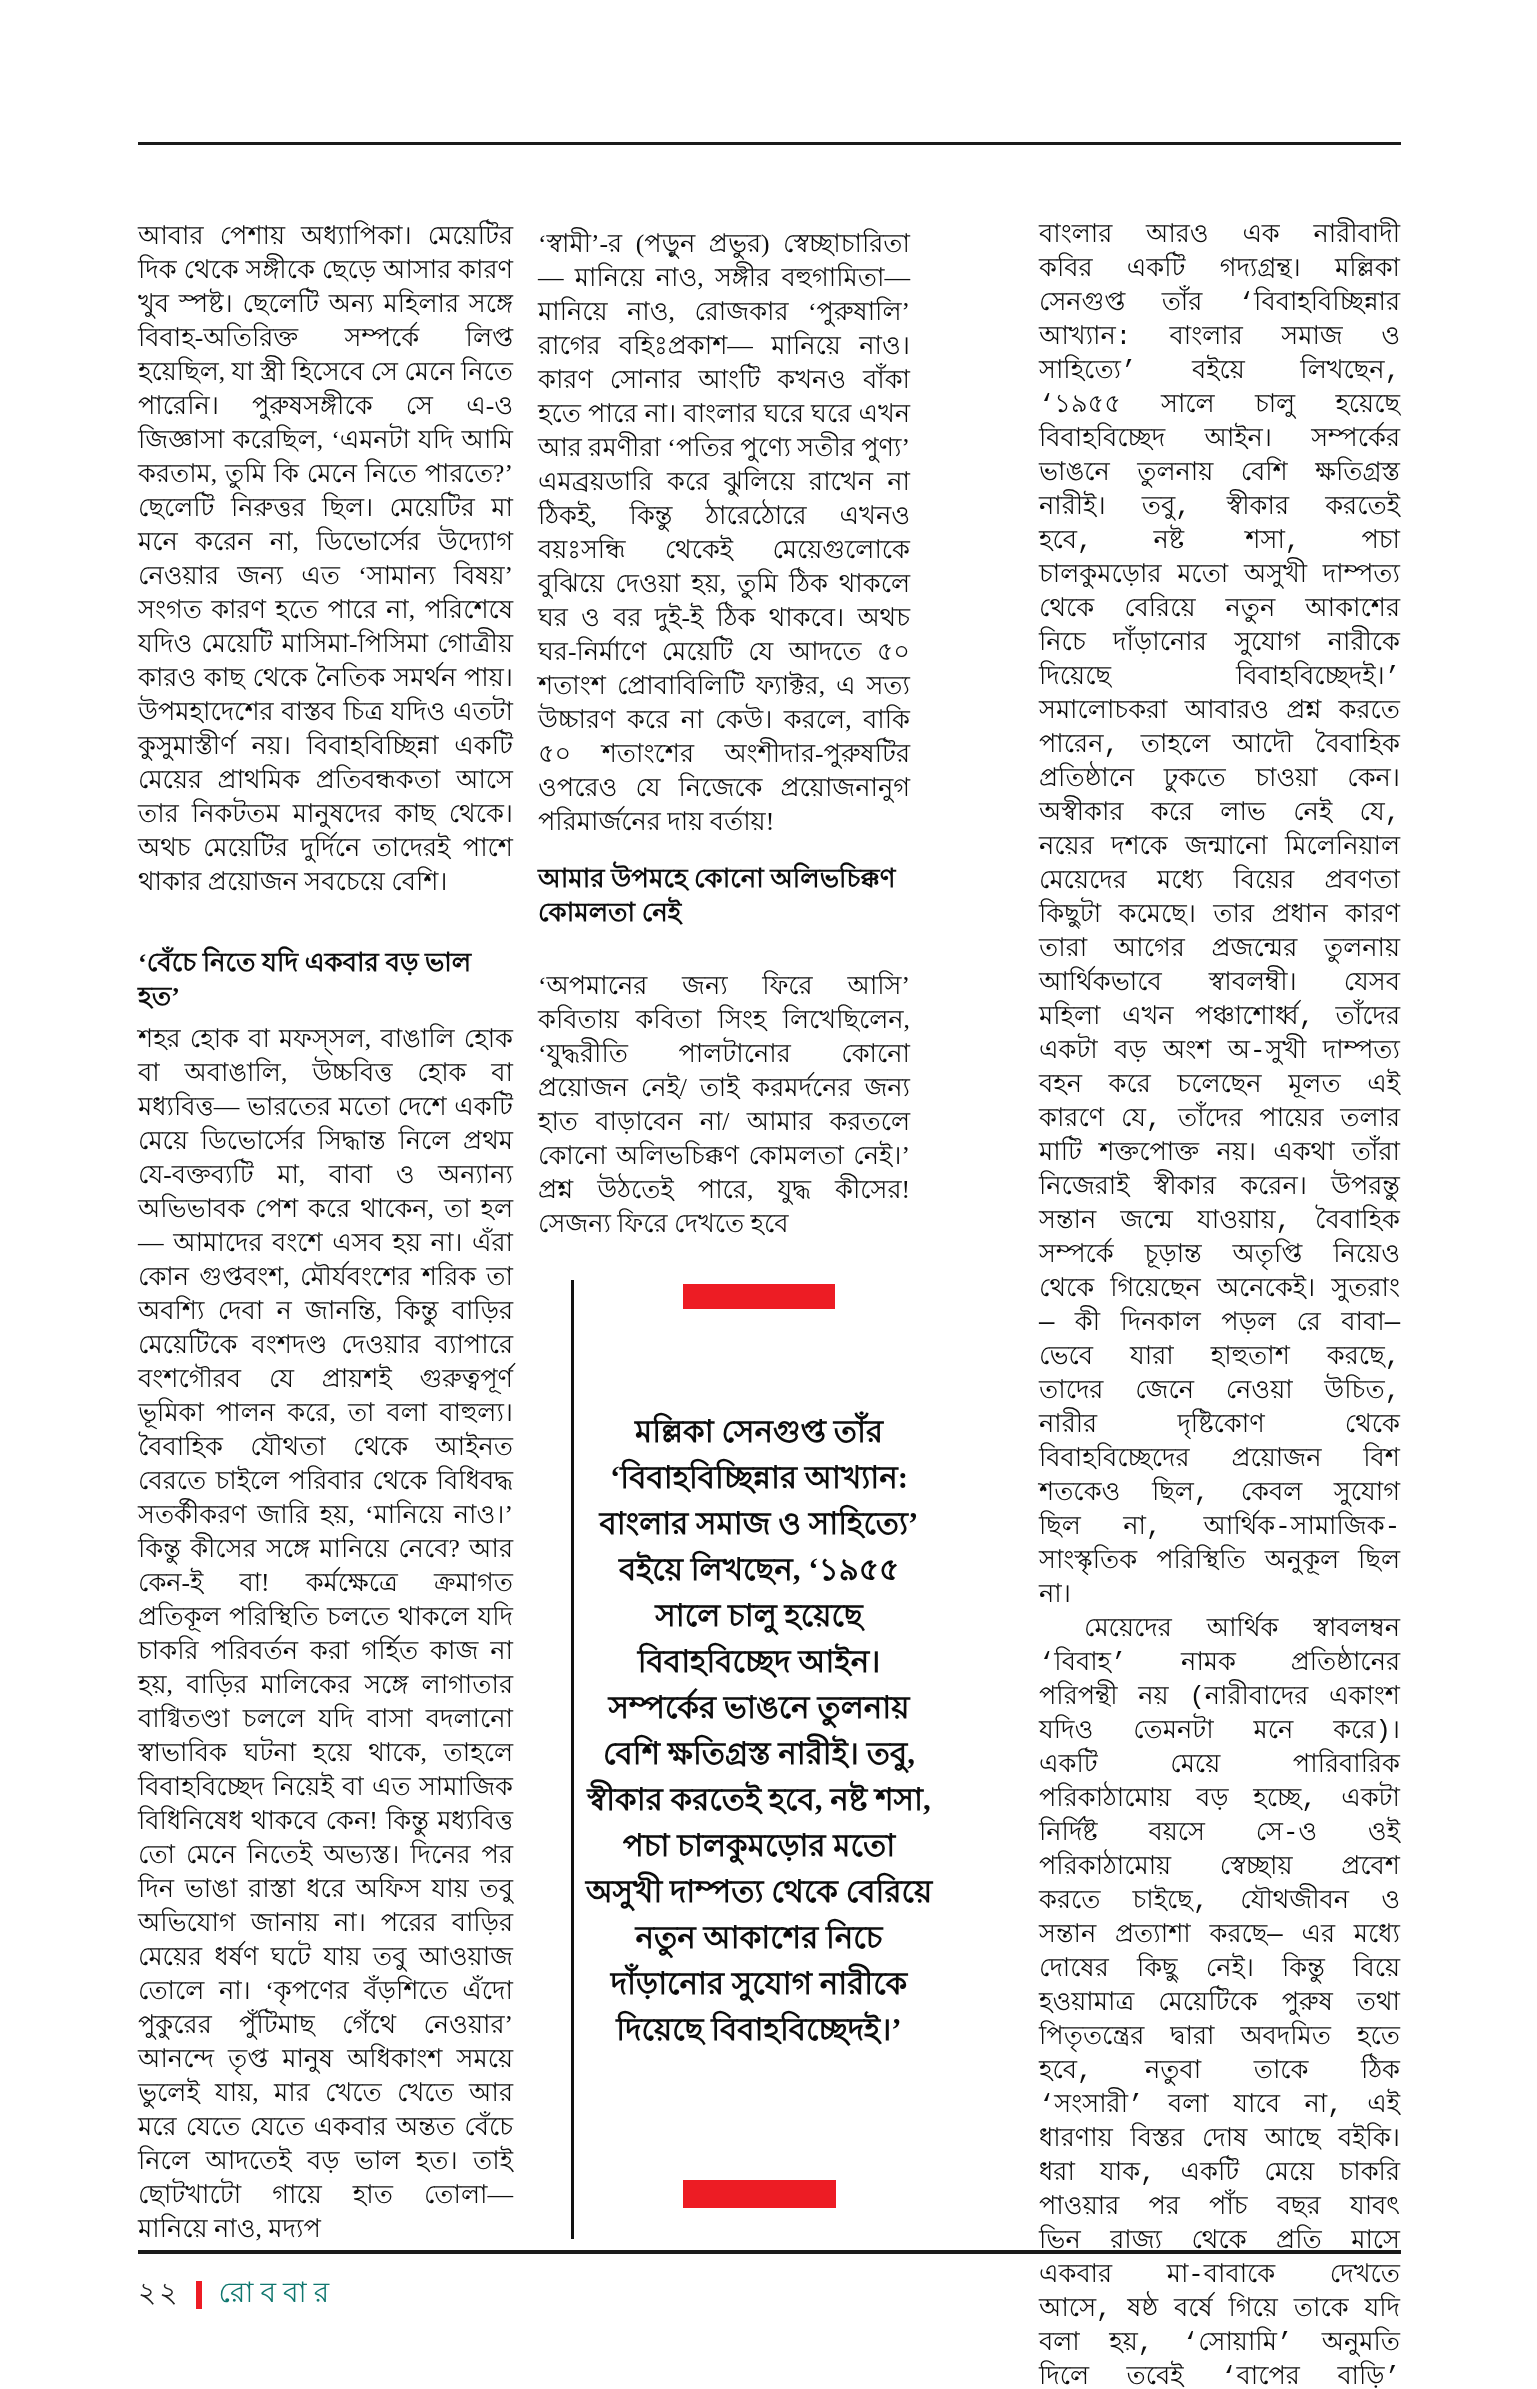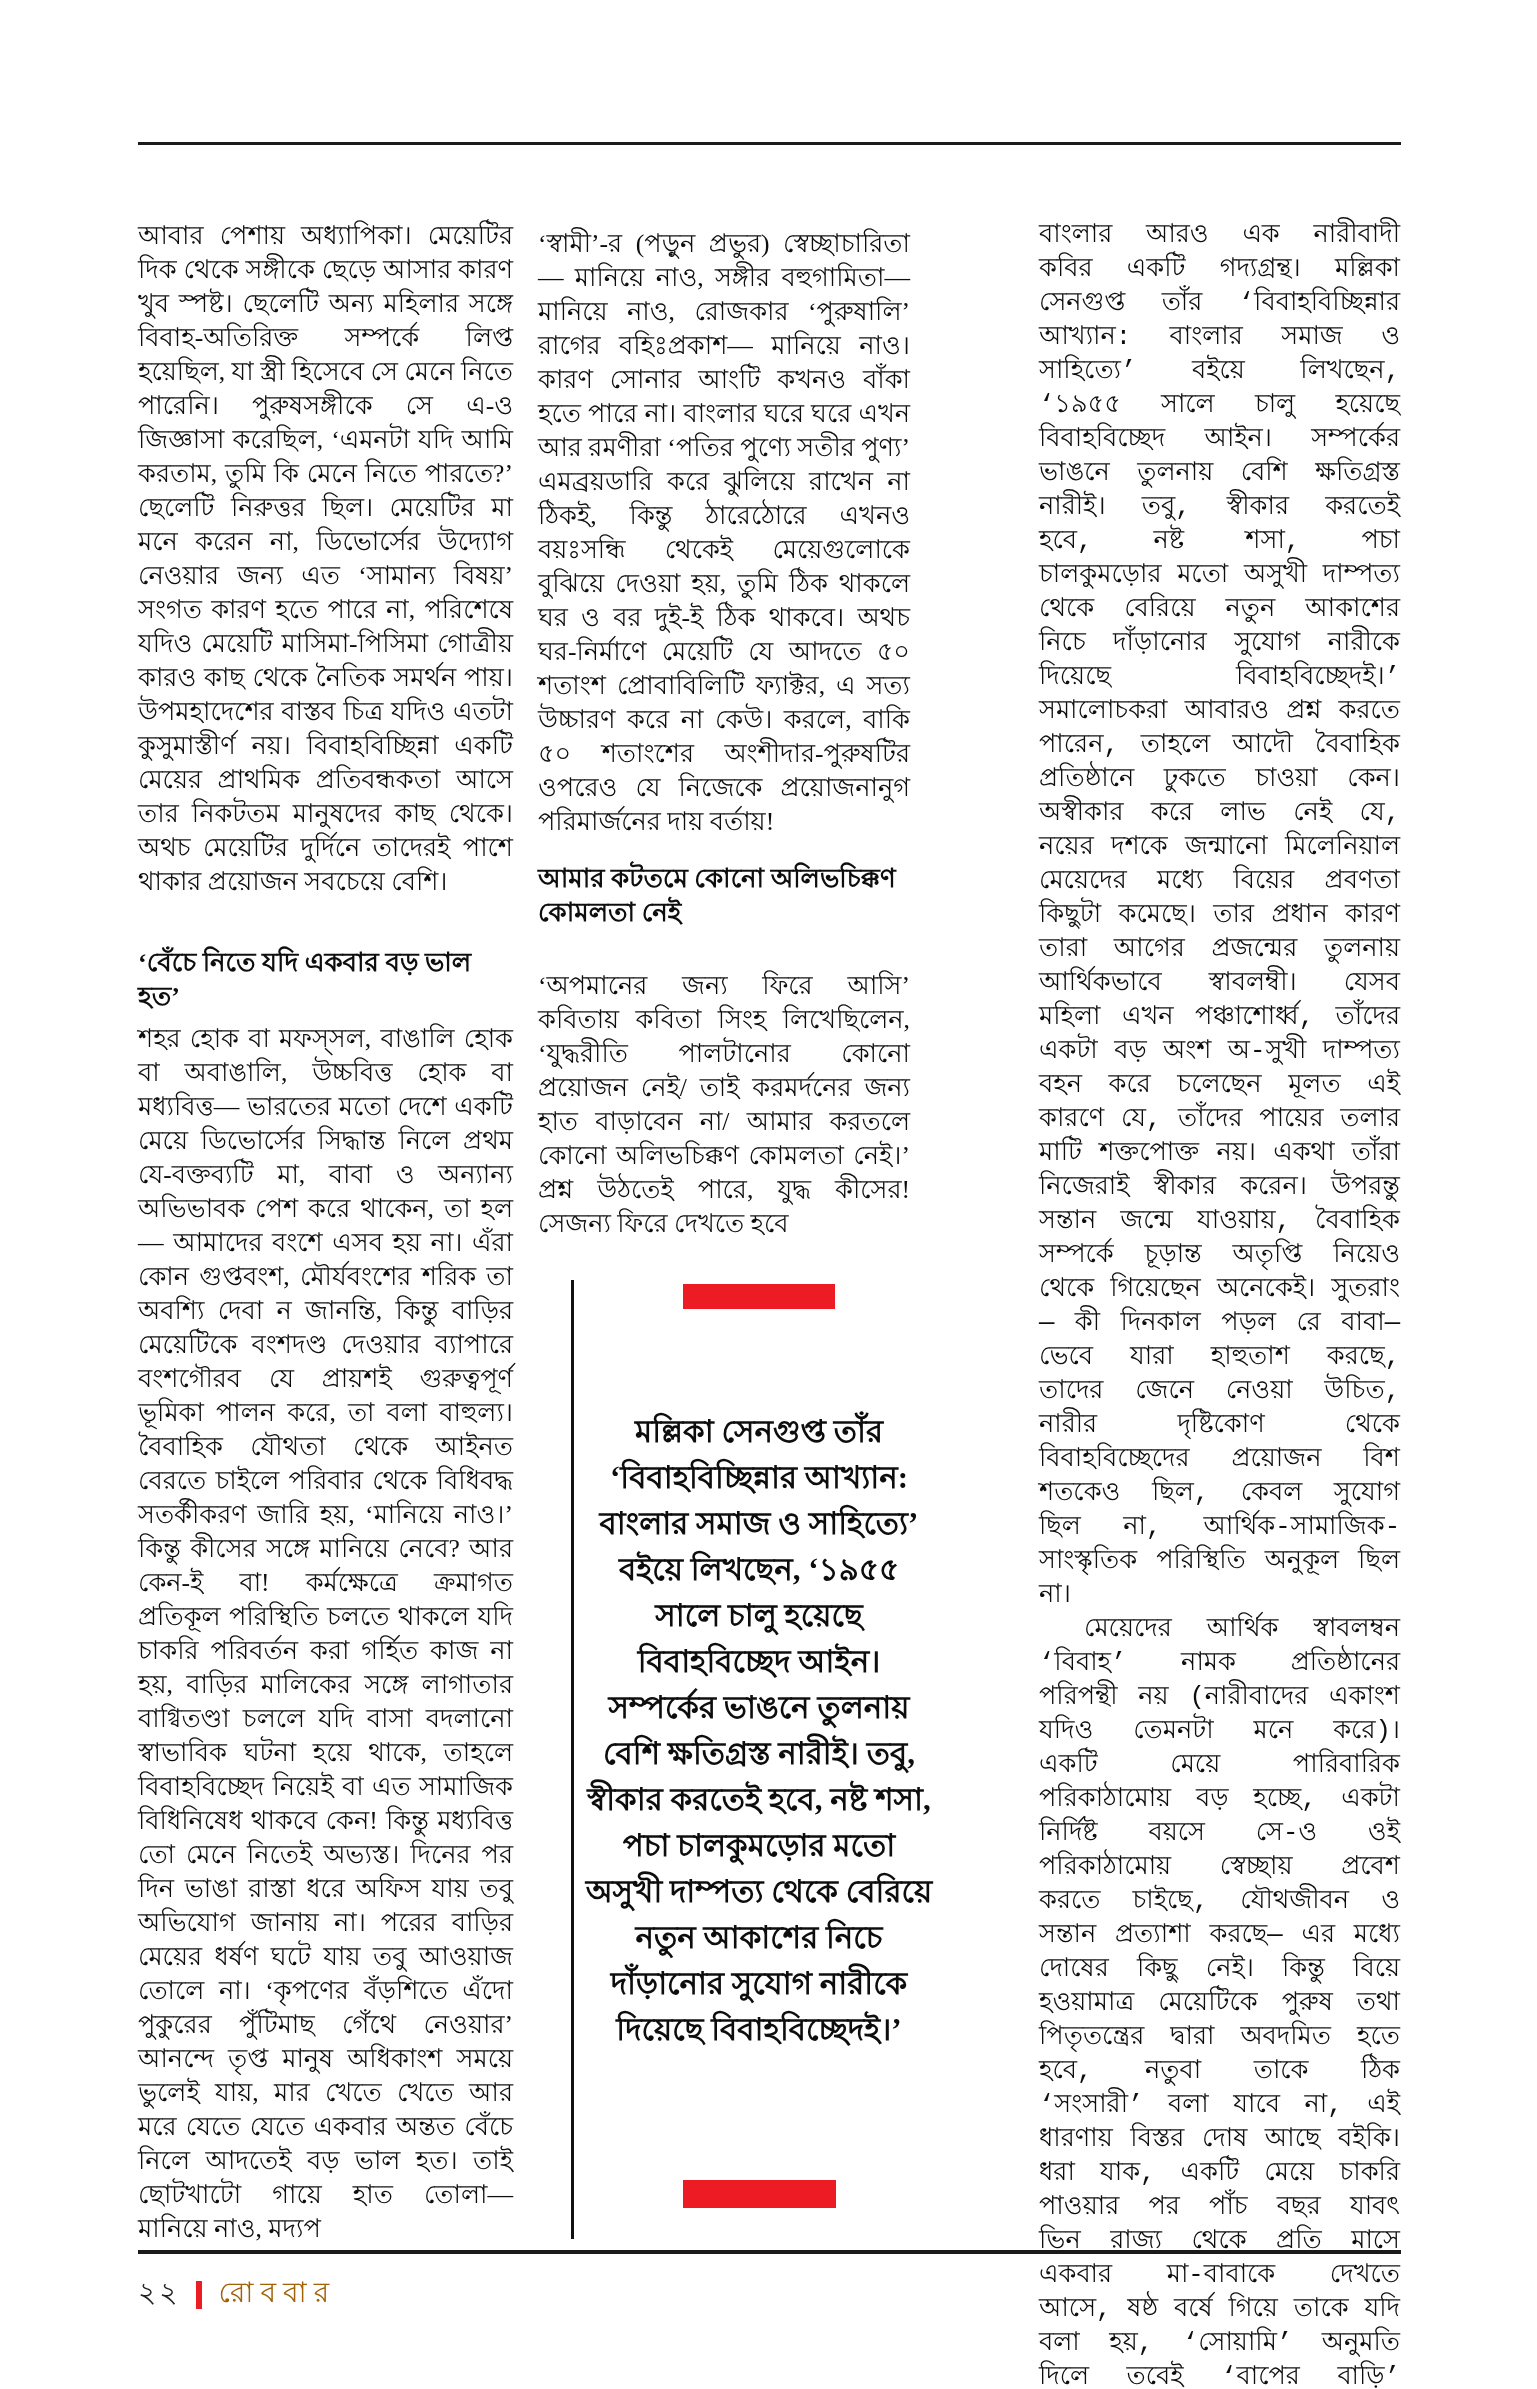--- a/index.html
+++ b/index.html
@@ -47,38 +47,38 @@
     font-size:28px;color:#222222;
   }
   .footer .pageno{letter-spacing:3.1px;}
   .footer .sep{
     display:inline-block;width:0;color:transparent;overflow:hidden;
   }
   .footer .sep-bar{
     display:inline-block;width:5.4px;height:28px;background:#ed1c24;
     margin:0 17px 0 15.5px;
   }
-  .footer .pub{letter-spacing:7px;color:#a16207;}
+  .footer .pub{letter-spacing:7px;color:#0f766e;}
 </style>
 </head>
 <body>
 
 <div class="page">
 
   <div class="rule top-rule"></div>
 
   <div class="col col-1">
     <p class="body-para">আবার পেশায় অধ্যাপিকা। মেয়েটির দিক থেকে সঙ্গীকে ছেড়ে আসার কারণ খুব স্পষ্ট। ছেলেটি অন্য মহিলার সঙ্গে বিবাহ-অতিরিক্ত সম্পর্কে লিপ্ত হয়েছিল, যা স্ত্রী হিসেবে সে মেনে নিতে পারেনি। পুরুষসঙ্গীকে সে এ-ও জিজ্ঞাসা করেছিল, ‘এমনটা যদি আমি করতাম, তুমি কি মেনে নিতে পারতে?’ ছেলেটি নিরুত্তর ছিল। মেয়েটির মা মনে করেন না, ডিভোর্সের উদ্যোগ নেওয়ার জন্য এত ‘সামান্য বিষয়’ সংগত কারণ হতে পারে না, পরিশেষে যদিও মেয়েটি মাসিমা-পিসিমা গোত্রীয় কারও কাছ থেকে নৈতিক সমর্থন পায়। উপমহাদেশের বাস্তব চিত্র যদিও এতটা কুসুমাস্তীর্ণ নয়। বিবাহবিচ্ছিন্না একটি মেয়ের প্রাথমিক প্রতিবন্ধকতা আসে তার নিকটতম মানুষদের কাছ থেকে। অথচ মেয়েটির দুর্দিনে তাদেরই পাশে থাকার প্রয়োজন সবচেয়ে বেশি।</p>
     <p class="subhead">‘বেঁচে নিতে যদি একবার বড় ভাল হত’</p>
     <p class="body-para">শহর হোক বা মফস্সল, বাঙালি হোক বা অবাঙালি, উচ্চবিত্ত হোক বা মধ্যবিত্ত— ভারতের মতো দেশে একটি মেয়ে ডিভোর্সের সিদ্ধান্ত নিলে প্রথম যে-বক্তব্যটি মা, বাবা ও অন্যান্য অভিভাবক পেশ করে থাকেন, তা হল— আমাদের বংশে এসব হয় না। এঁরা কোন গুপ্তবংশ, মৌর্যবংশের শরিক তা অবশ্যি দেবা ন জানন্তি, কিন্তু বাড়ির মেয়েটিকে বংশদণ্ড দেওয়ার ব্যাপারে বংশগৌরব যে প্রায়শই গুরুত্বপূর্ণ ভূমিকা পালন করে, তা বলা বাহুল্য। বৈবাহিক যৌথতা থেকে আইনত বেরতে চাইলে পরিবার থেকে বিধিবদ্ধ সতর্কীকরণ জারি হয়, ‘মানিয়ে নাও।’ কিন্তু কীসের সঙ্গে মানিয়ে নেবে? আর কেন-ই বা! কর্মক্ষেত্রে ক্রমাগত প্রতিকূল পরিস্থিতি চলতে থাকলে যদি চাকরি পরিবর্তন করা গর্হিত কাজ না হয়, বাড়ির মালিকের সঙ্গে লাগাতার বাগ্বিতণ্ডা চললে যদি বাসা বদলানো স্বাভাবিক ঘটনা হয়ে থাকে, তাহলে বিবাহবিচ্ছেদ নিয়েই বা এত সামাজিক বিধিনিষেধ থাকবে কেন! কিন্তু মধ্যবিত্ত তো মেনে নিতেই অভ্যস্ত। দিনের পর দিন ভাঙা রাস্তা ধরে অফিস যায় তবু অভিযোগ জানায় না। পরের বাড়ির মেয়ের ধর্ষণ ঘটে যায় তবু আওয়াজ তোলে না। ‘কৃপণের বঁড়শিতে এঁদো পুকুরের পুঁটিমাছ গেঁথে নেওয়ার’ আনন্দে তৃপ্ত মানুষ অধিকাংশ সময়ে ভুলেই যায়, মার খেতে খেতে আর মরে যেতে যেতে একবার অন্তত বেঁচে নিলে আদতেই বড় ভাল হত। তাই ছোটখাটো গায়ে হাত তোলা— মানিয়ে নাও, মদ্যপ</p>
   </div>
 
   <div class="col col-2">
     <p class="body-para">‘স্বামী’-র (পড়ুন প্রভুর) স্বেচ্ছাচারিতা— মানিয়ে নাও, সঙ্গীর বহুগামিতা— মানিয়ে নাও, রোজকার ‘পুরুষালি’ রাগের বহিঃপ্রকাশ— মানিয়ে নাও। কারণ সোনার আংটি কখনও বাঁকা হতে পারে না। বাংলার ঘরে ঘরে এখন আর রমণীরা ‘পতির পুণ্যে সতীর পুণ্য’ এমব্রয়ডারি করে ঝুলিয়ে রাখেন না ঠিকই, কিন্তু ঠারেঠোরে এখনও বয়ঃসন্ধি থেকেই মেয়েগুলোকে বুঝিয়ে দেওয়া হয়, তুমি ঠিক থাকলে ঘর ও বর দুই-ই ঠিক থাকবে। অথচ ঘর-নির্মাণে মেয়েটি যে আদতে ৫০ শতাংশ প্রোবাবিলিটি ফ্যাক্টর, এ সত্য উচ্চারণ করে না কেউ। করলে, বাকি ৫০ শতাংশের অংশীদার-পুরুষটির ওপরেও যে নিজেকে প্রয়োজনানুগ পরিমার্জনের দায় বর্তায়!</p>
-    <p class="subhead">আমার কটতমে কোনো অলিভচিক্কণ কোমলতা নেই</p>
+    <p class="subhead">আমার উপমহে কোনো অলিভচিক্কণ কোমলতা নেই</p>
     <p class="body-para">‘অপমানের জন্য ফিরে আসি’ কবিতায় কবিতা সিংহ লিখেছিলেন, ‘যুদ্ধরীতি পালটানোর কোনো প্রয়োজন নেই/ তাই করমর্দনের জন্য হাত বাড়াবেন না/ আমার করতলে কোনো অলিভচিক্কণ কোমলতা নেই।’ প্রশ্ন উঠতেই পারে, যুদ্ধ কীসের! সেজন্য ফিরে দেখতে হবে</p>
   </div>
 
   <div class="pullquote">
     <div class="pq-bar pq-bar-top"></div>
     <div class="pq-text">মল্লিকা সেনগুপ্ত তাঁর ‘বিবাহবিচ্ছিন্নার আখ্যান: বাংলার সমাজ ও সাহিত্যে’ বইয়ে লিখছেন, ‘১৯৫৫ সালে চালু হয়েছে বিবাহবিচ্ছেদ আইন। সম্পর্কের ভাঙনে তুলনায় বেশি ক্ষতিগ্রস্ত নারীই। তবু, স্বীকার করতেই হবে, নষ্ট শসা, পচা চালকুমড়োর মতো অসুখী দাম্পত্য থেকে বেরিয়ে নতুন আকাশের নিচে দাঁড়ানোর সুযোগ নারীকে দিয়েছে বিবাহবিচ্ছেদই।’</div>
     <div class="pq-bar pq-bar-bottom"></div>
   </div>
 
   <div class="col col-3">

